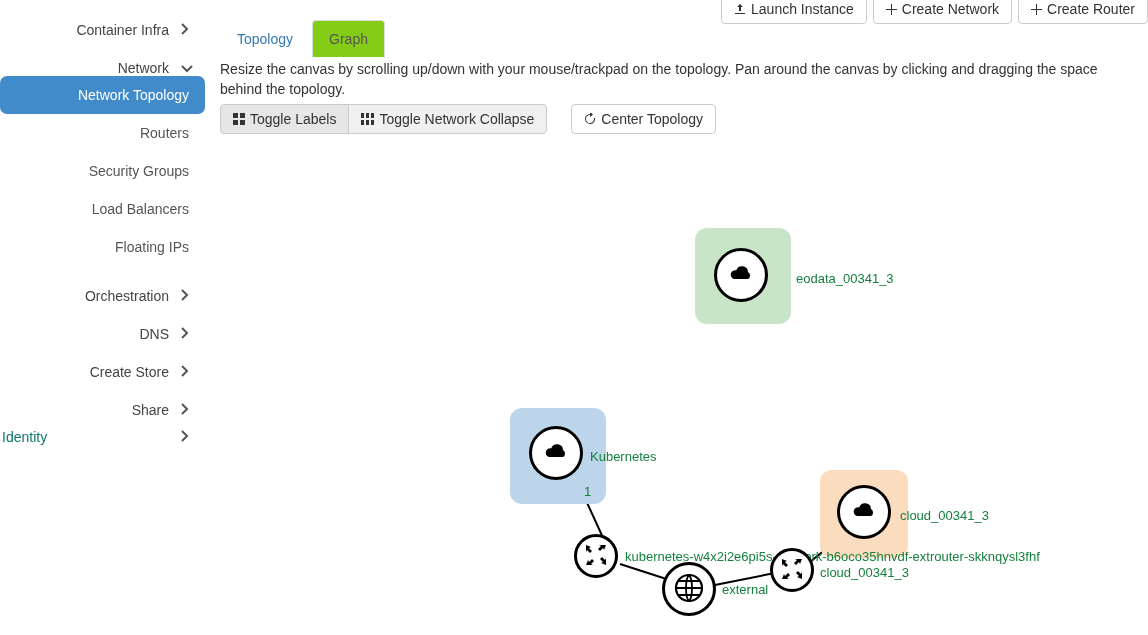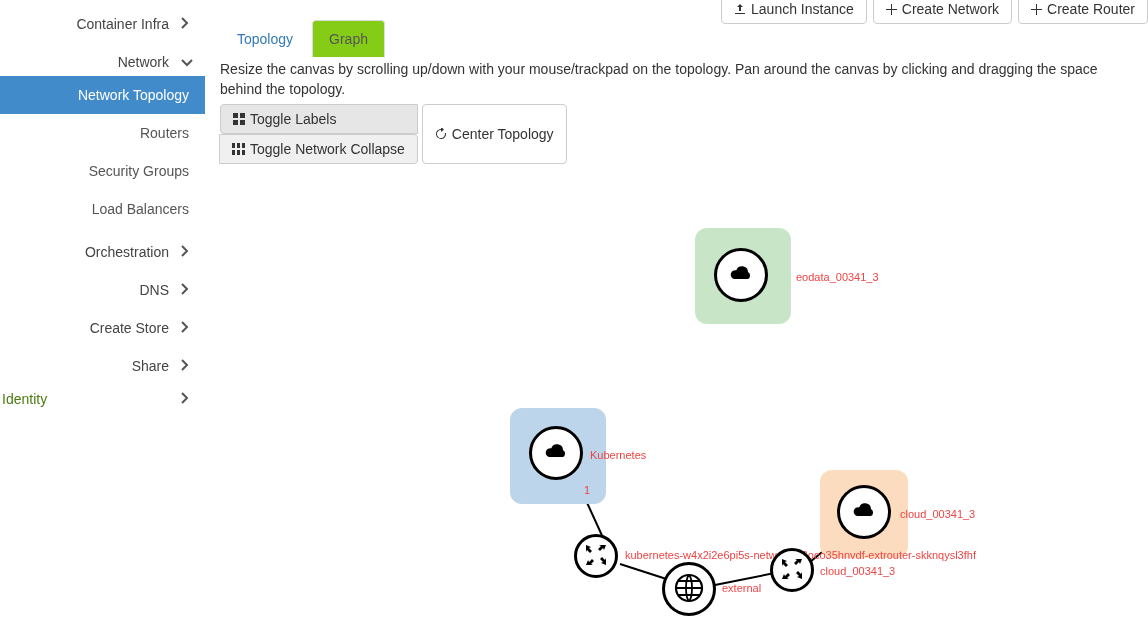--- a/index.html
+++ b/index.html
@@ -16,24 +16,24 @@
   }
   .sidebar {
     position: absolute;
     left: 0;
     top: 0;
     width: 205px;
     height: 635px;
   }
   .nav-item {
     display: flex;
-    align-items: flex-start;
+    align-items: flex-end;
     justify-content: flex-end;
     height: 38px;
-    padding: 16px 16px 0 12px;
+    padding: 4px 16px 0 12px;
     color: #555;
     cursor: pointer;
     position: relative;
   }
   .nav-item .label {
     flex: 1;
     text-align: right;
     padding-right: 12px;
     color: #444;
   }
@@ -42,32 +42,33 @@
     color: #555;
   }
   .nav-sub {
     display: flex;
     align-items: center;
     justify-content: flex-end;
     height: 38px;
     padding-right: 16px;
     color: #555;
     cursor: pointer;
+    border-radius: 7px;
   }
   .nav-sub.active {
     background: #428bca;
     color: #fff;
   }
   .nav-ident {
     display: flex;
     align-items: center;
     justify-content: space-between;
     height: 38px;
     padding: 0 16px 0 2px;
-    color: #4d7c0f;
+    color: #0f766e;
     cursor: pointer;
     text-align: center;
   }
   .main {
     position: absolute;
     left: 220px;
     top: 0;
     right: 0;
   }
   .top-buttons {
@@ -133,22 +134,21 @@
     line-height: 1.4;
   }
   .toolbar {
     position: absolute;
     top: 104px;
     left: 0;
     display: flex;
   }
   .btn-group {
     display: inline-flex;
-    margin-right: 4px;
-    flex-direction: column;
+    margin-right: 24px;
   }
   .btn-group .btn {
     border-radius: 0;
   }
   .btn-group .btn:first-child {
     border-radius: 4px 0 0 4px;
   }
   .btn-group .btn:last-child {
     border-radius: 0 4px 4px 0;
     margin-left: -1px;
@@ -177,22 +177,22 @@
     display: flex;
     align-items: center;
     justify-content: center;
   }
   .node-circ.small {
     width: 44px;
     height: 44px;
   }
   .node-label {
     position: absolute;
-    font-size: 11px;
-    color: #ef4444;
+    font-size: 13px;
+    color: #15803d;
     white-space: nowrap;
   }
   svg.icon-cloud { width: 26px; height: 18px; }
   svg.icon-globe { width: 30px; height: 30px; }
   svg.icon-arrows { width: 28px; height: 28px; }
   .edge-svg {
     position: absolute;
     left: 0; top: 0;
     pointer-events: none;
   }
@@ -221,20 +221,23 @@
     <span>Network Topology</span>
   </div>
   <div class="nav-sub">
     <span>Routers</span>
   </div>
   <div class="nav-sub">
     <span>Security Groups</span>
   </div>
   <div class="nav-sub">
     <span>Load Balancers</span>
+  </div>
+  <div class="nav-sub">
+    <span>Floating IPs</span>
   </div>
   <div class="nav-item">
     <span class="label">Orchestration</span>
     <span class="chevron">
       <svg width="8" height="12" viewBox="0 0 8 12">
           <path d="M1 1l5 5-5 5" stroke="#555" stroke-width="2" fill="none"></path>
         </svg>
     </span>
   </div>
   <div class="nav-item">

